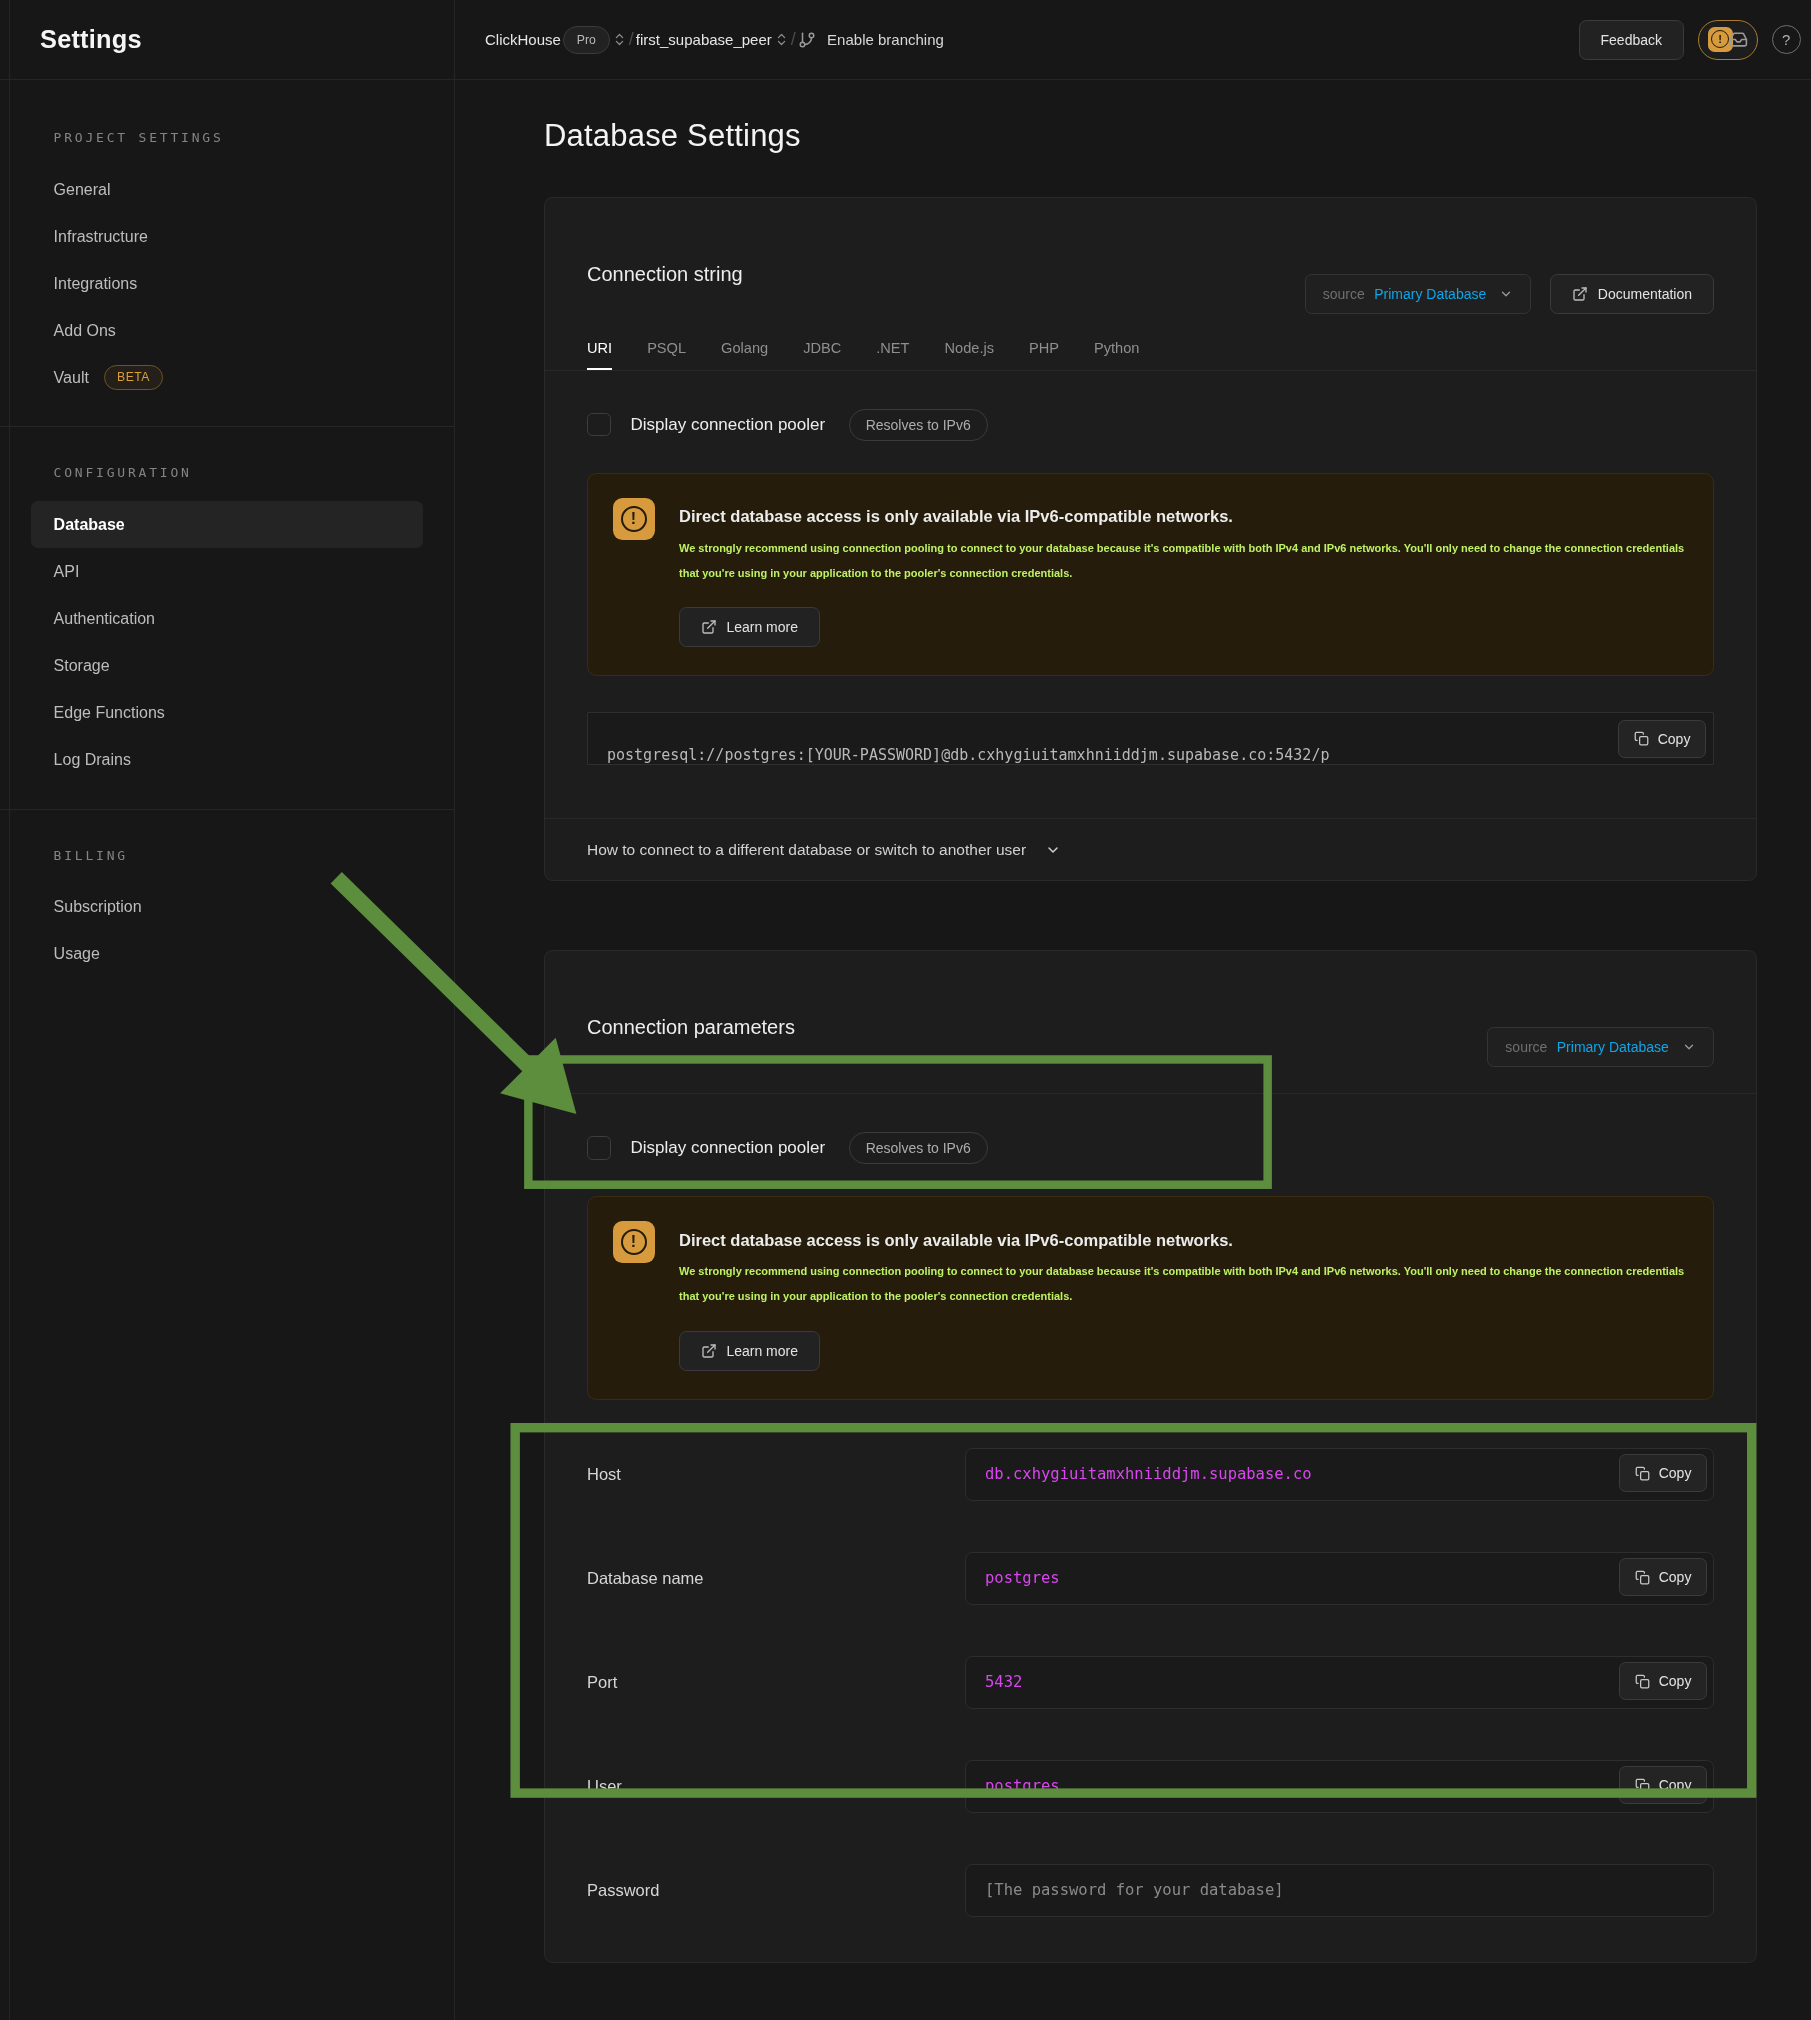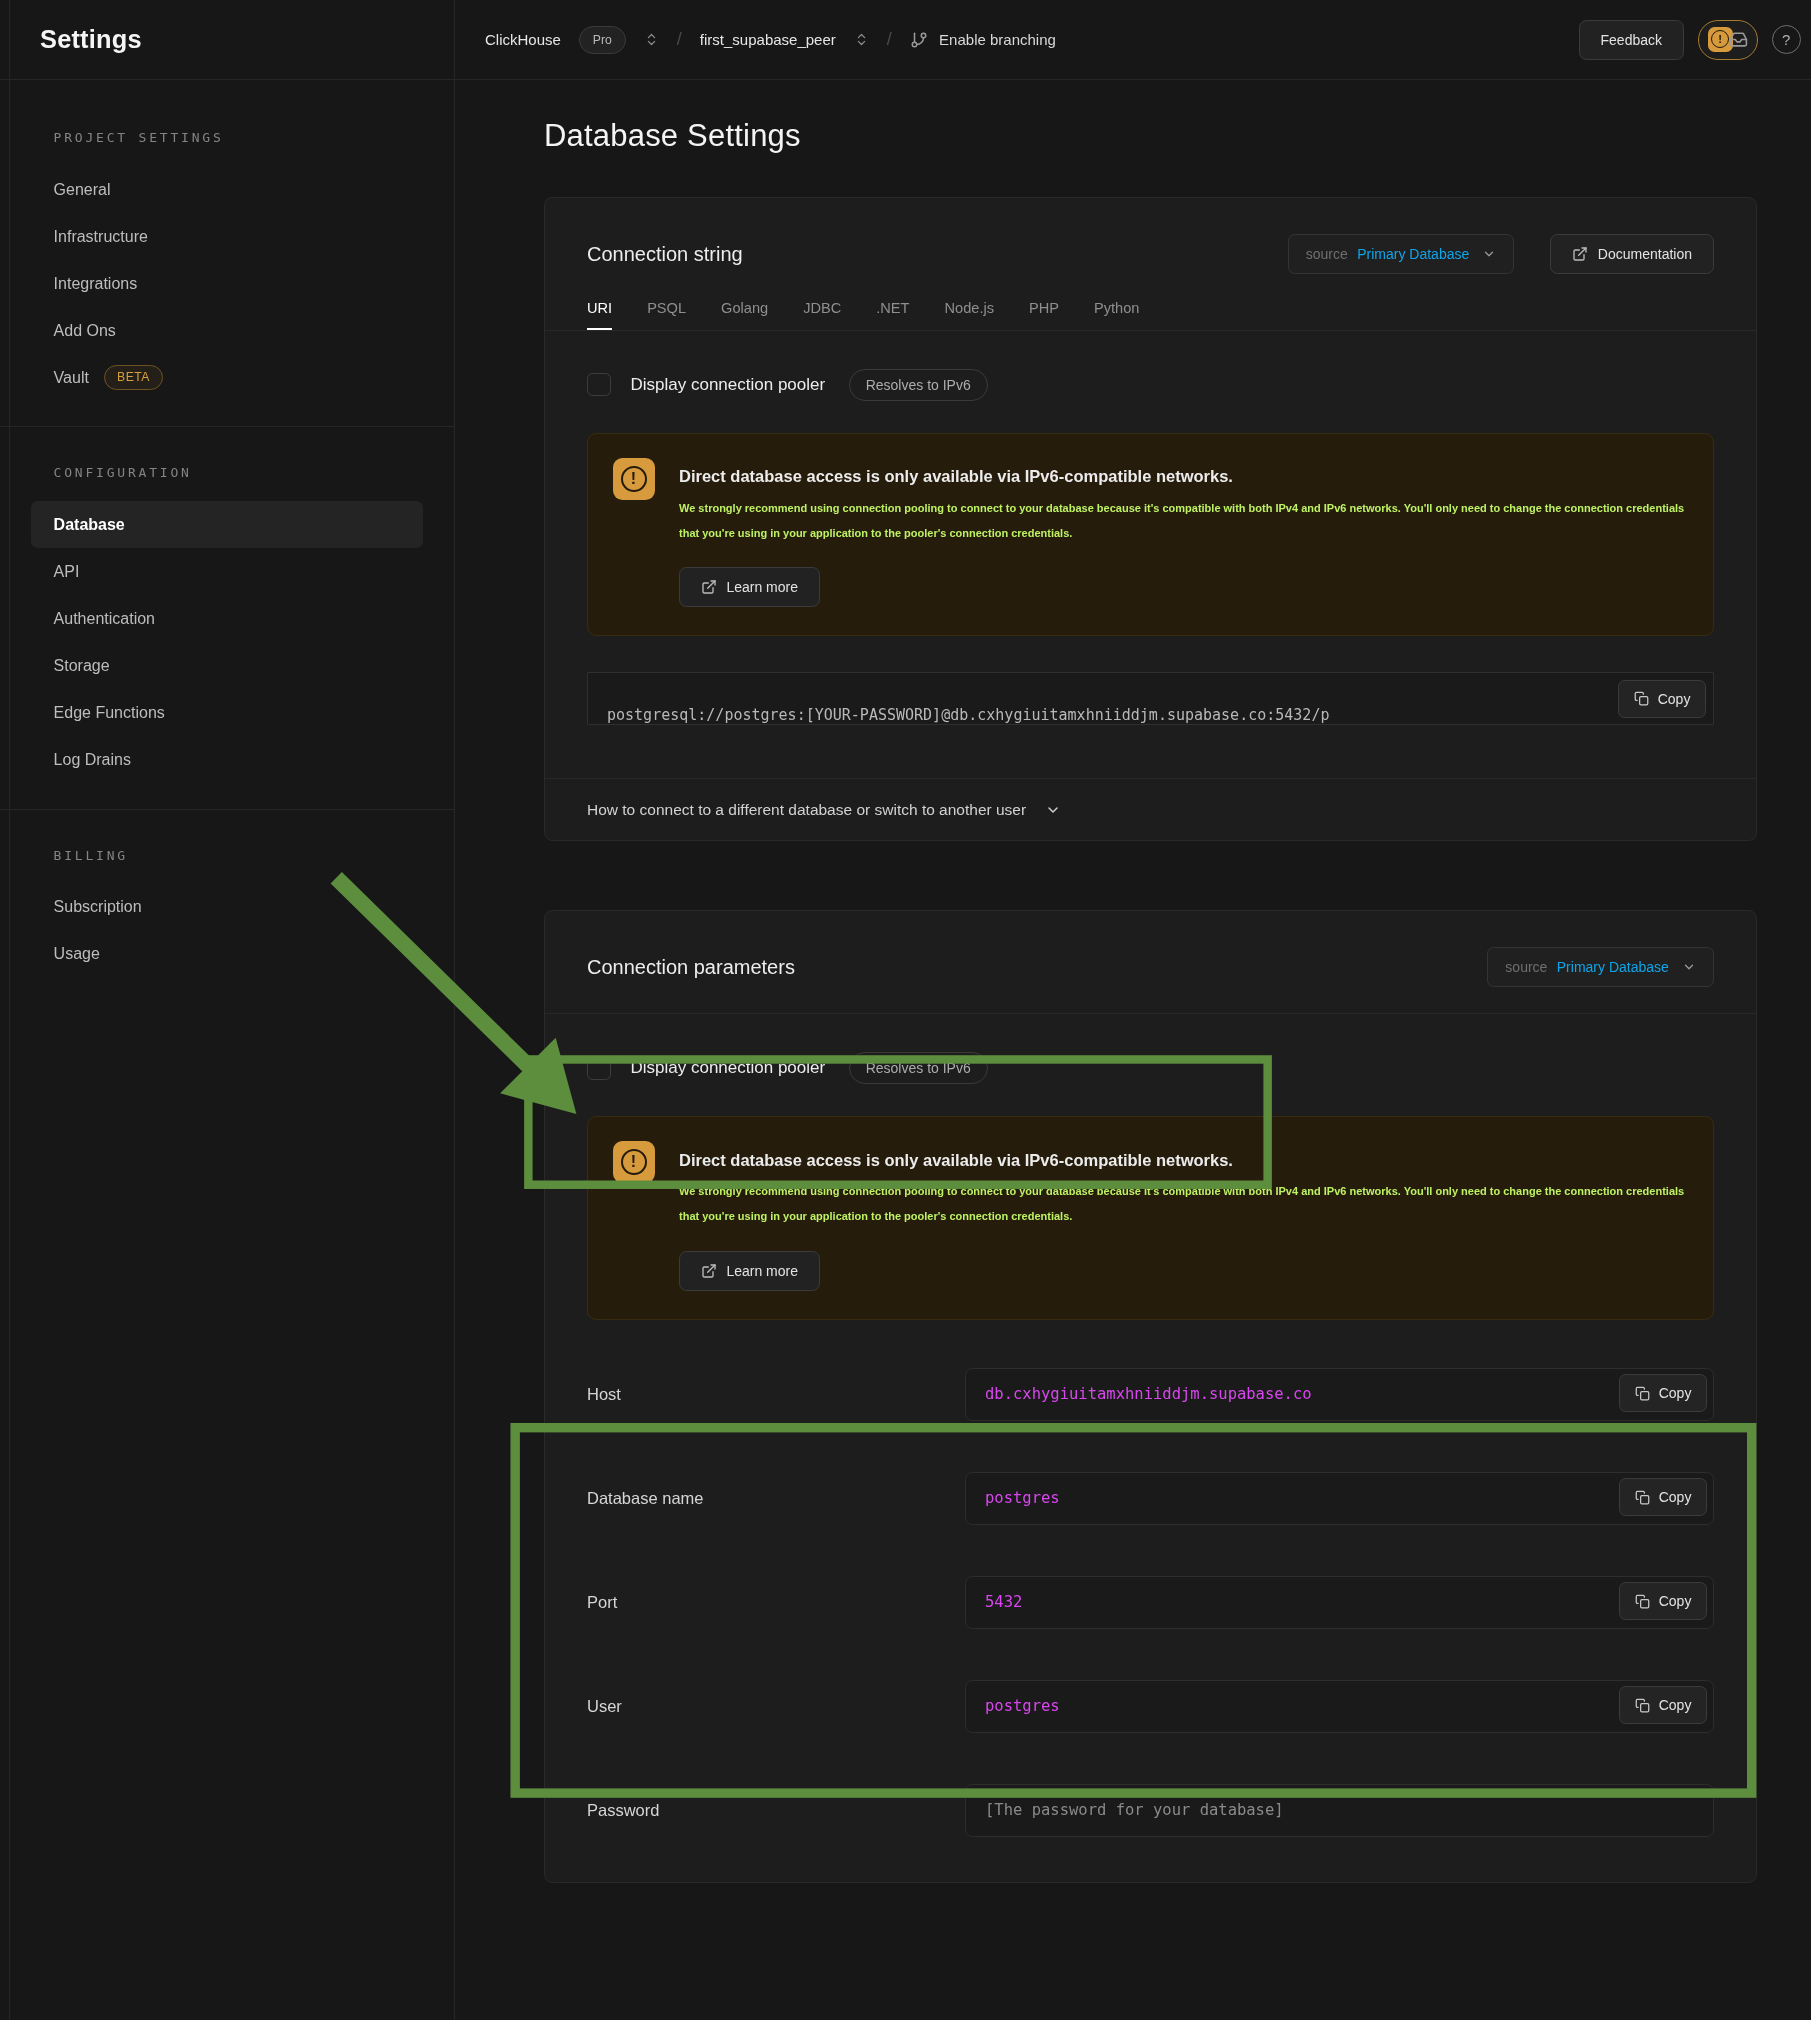--- a/index.html
+++ b/index.html
@@ -5,21 +5,21 @@
   * { margin:0; padding:0; box-sizing:border-box; }
   html,body { background:#101010; }
   body { font-family:"Liberation Sans", sans-serif; }
   .app { position:relative; width:1812px; height:2021px; background:#171717; color:#e0e0e0; overflow:hidden; }
   .left-edge { position:absolute; left:9.4px; top:0; bottom:0; width:0.9px; background:#262626; z-index:1; }
 
   
   .header { position:relative; height:80px; display:flex; align-items:stretch; border-bottom:0.9px solid #262626; z-index:2; }
   .header-left { width:455px; flex:0 0 455px; display:flex; align-items:center; padding-left:40px; border-right:0.9px solid #262626; }
   .app-title { font-size:25.4px; font-weight:600; color:#f5f5f5; letter-spacing:0.2px; }
-  .header-mid { display:flex; align-items:center; gap:18px; padding-left:30px; flex:1; min-width:0; }
+  .header-mid { display:flex; align-items:center; gap:2px; padding-left:30px; flex:1; min-width:0; }
   .crumb-text { font-size:15px; color:#e6e6e6; }
   .pill { display:inline-flex; align-items:center; height:28px; padding:0 13px; border:0.9px solid #3a3a3a; border-radius:941px; background:#222; font-size:12.2px; color:#b9b9b9; }
   .icon-updown { width:15px; height:15px; color:#8e8e8e; }
   .crumb-sep { color:#4a4a4a; font-size:18px; font-weight:300; }
   .branch-group { display:flex; align-items:center; gap:11.3px; color:#d8d8d8; }
   .icon-branch { width:18px; height:18px; color:#9a9a9a; }
   .header-right { display:flex; align-items:center; gap:14px; padding-right:11.3px; }
   .btn { display:inline-flex; align-items:center; gap:9.4px; height:40px; padding:0 21px; background:#222; border:0.9px solid #3b3b3b; border-radius:7.5px; font-size:14px; color:#e3e3e3; cursor:pointer; }
   .notif-pill { display:flex; align-items:center; height:40px; padding:0 8.5px; border:0.9px solid #a87c2c; border-radius:941px; background:#1d1d1d; gap:1.9px; cursor:pointer; }
   .notif-alert { width:25.4px; height:25.4px; border-radius:6.6px; background:#d79a3c; color:#241a07; font-weight:700; font-size:14px; display:flex; align-items:center; justify-content:center; }
@@ -40,21 +40,21 @@
   .beta-badge { margin-left:15px; height:25.4px; display:inline-flex; align-items:center; padding:0 12.2px; border:0.9px solid #6e5220; border-radius:941px; color:#d7a03c; background:rgba(215,160,60,.07); font-size:12.2px; letter-spacing:0.5px; }
 
   .main { flex:1; padding:0 55px 0 89px; min-width:0; }
   .page-title { margin-top:38px; font-size:31px; font-weight:500; color:#f4f4f4; letter-spacing:0.2px; }
 
   .card { margin-top:43px; background:#1d1d1d; border:0.9px solid #2a2a2a; border-radius:8.5px; }
   .card-head { padding:36px 42px 0; border-bottom:0.9px solid #282828; }
   .card-head.no-tabs { padding-bottom:26px; }
   .head-row { display:flex; align-items:center; justify-content:space-between; }
   .card-title { font-size:20px; color:#ededed; font-weight:500; }
-  .head-controls { display:flex; gap:36px; }
+  .head-controls { display:flex; gap:19px;margin-top:40px; }
   .source-select { display:flex; align-items:center; gap:9.4px; height:40px; padding:0 17px; background:#202020; border:0.9px solid #343434; border-radius:6.6px; cursor:pointer; }
   .source-label { font-size:14px; color:#6f6f6f; }
   .source-value { font-size:14px; color:#0ea5e9; }
   .icon-chevron-down { width:14px; height:14px; color:#9a9a9a; margin-left:3.8px; }
   .icon-ext { width:16px; height:16px; color:#bdbdbd; }
 
   .tabs { display:flex; gap:35px; margin-top:26px; }
   .tab { padding-bottom:14px; font-size:14.6px; color:#8f8f8f; cursor:pointer; }
   .tab.active { color:#ffffff; box-shadow: inset 0 -1.9px 0 #ffffff; }
 

